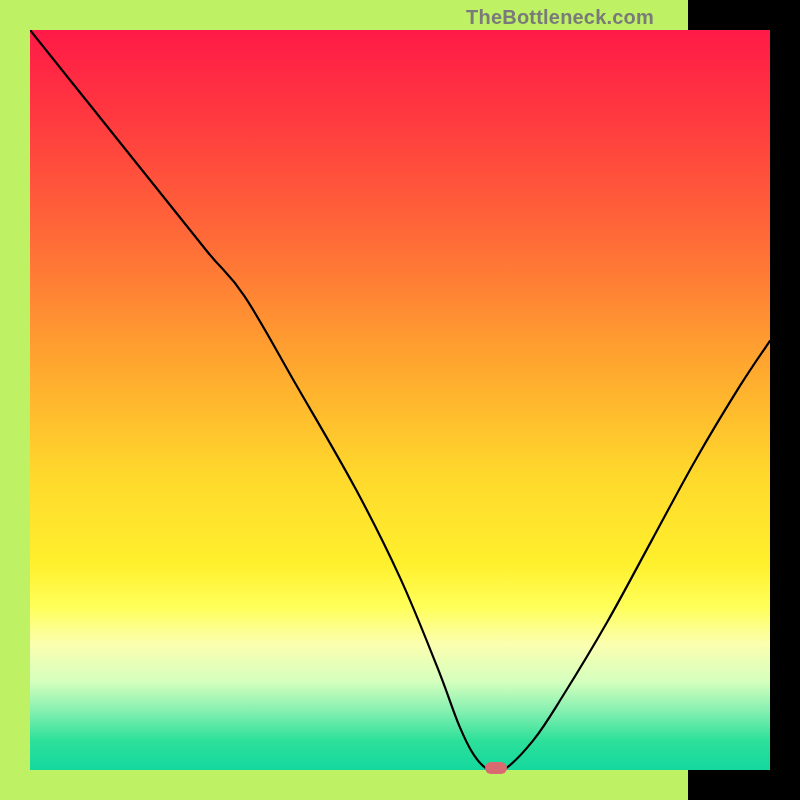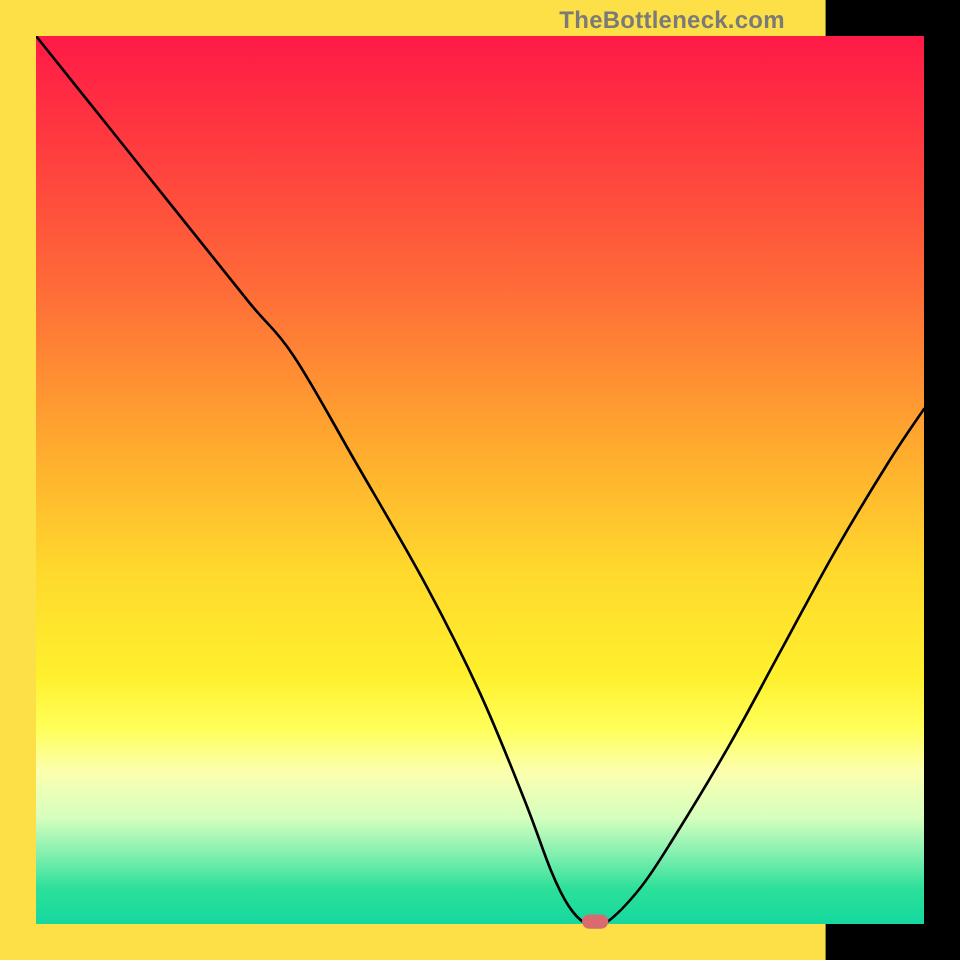--- a/index.html
+++ b/index.html
@@ -8,21 +8,21 @@
     width: 800px;
     height: 800px;
     overflow: hidden;
     background: #000;
     font-family: Arial, Helvetica, sans-serif;
   }
   .frame {
     position: relative;
     width: 688px;
     height: 800px;
-    background: #fde047;
+    background: #bef264;
   }
   .plot-area {
     position: absolute;
     left: 30px;
     top: 30px;
     width: 740px;
     height: 740px;
     background: linear-gradient(to bottom,
       #ff1a47 0%,
       #ff3a3f 12%,

